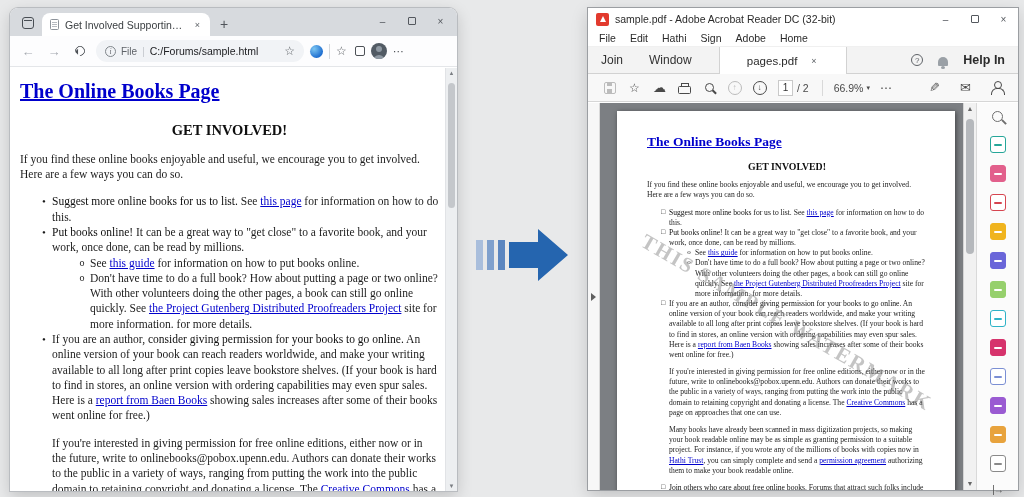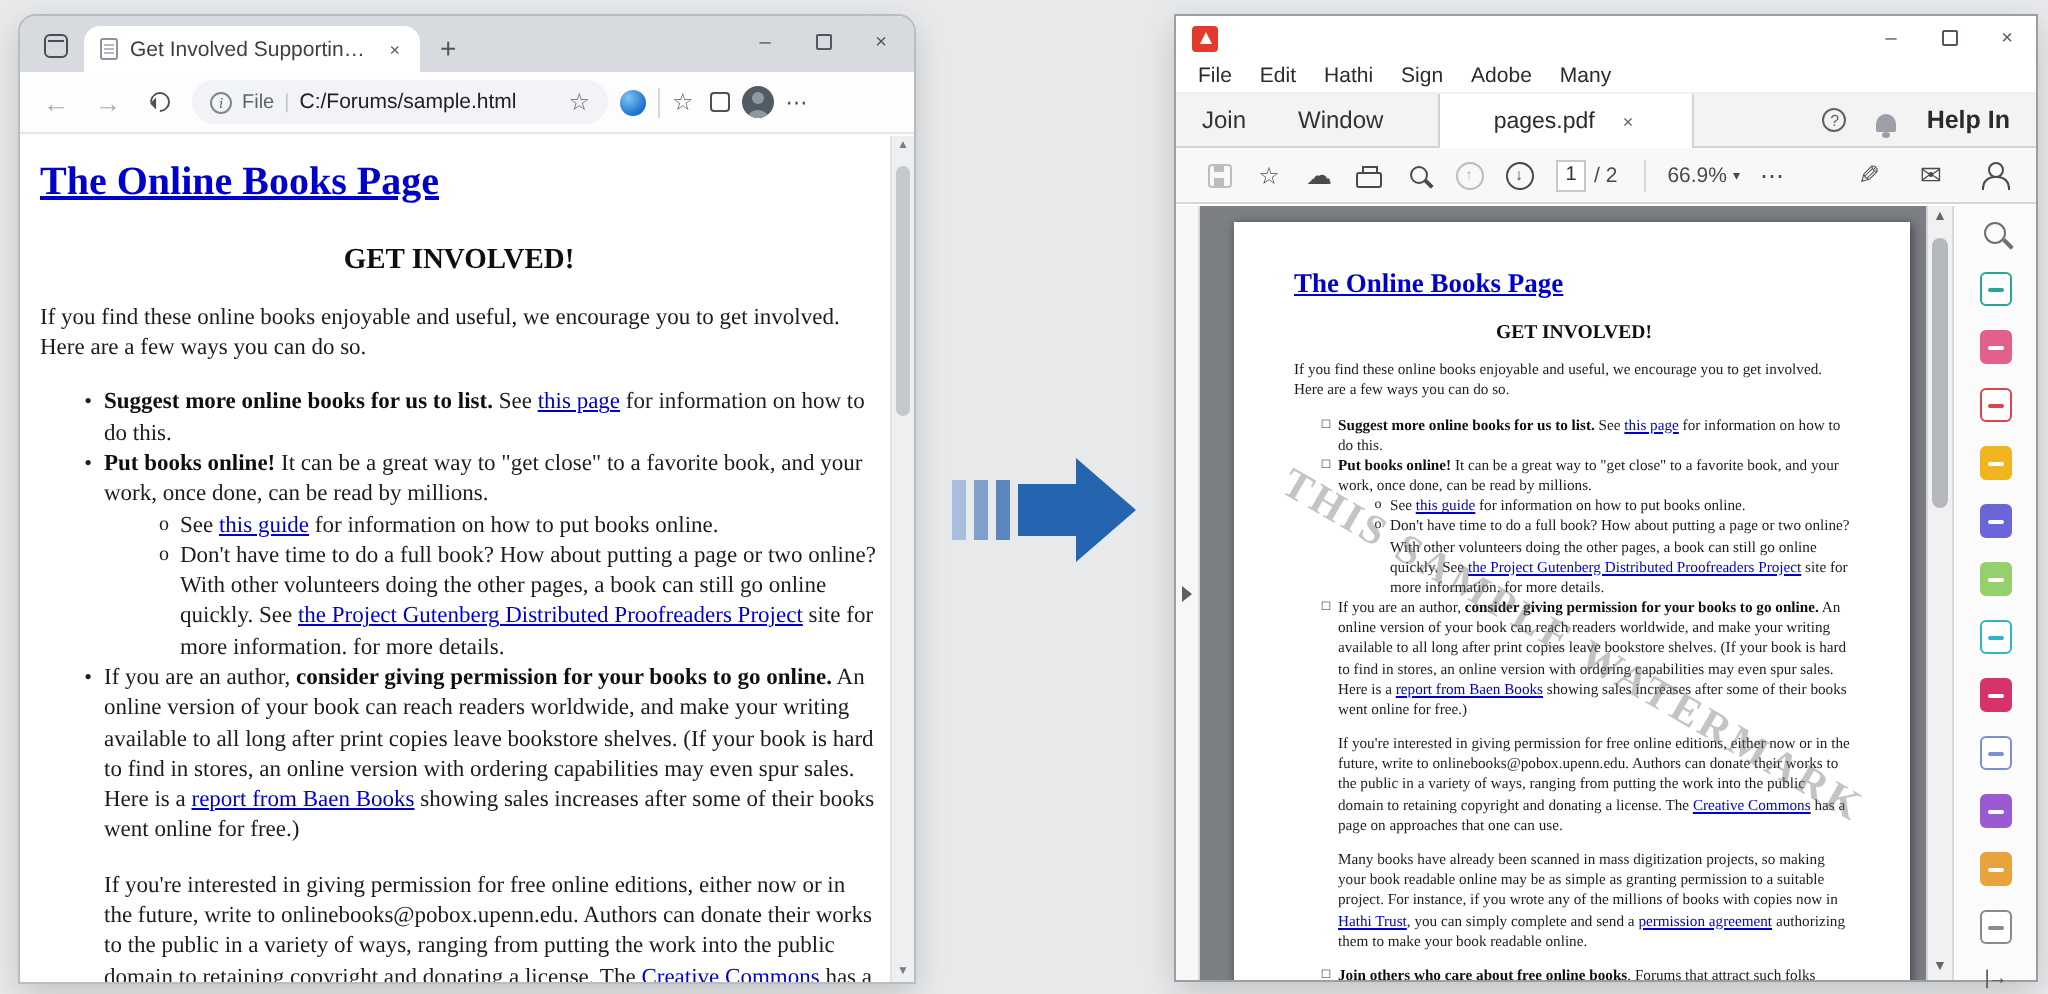--- a/index.html
+++ b/index.html
@@ -46,21 +46,21 @@
   .dots { font-size:11px; color:#4d5156; letter-spacing:1px; }
 
   .bcontent { position:absolute; top:60px; left:0; right:0; bottom:0; background:#fff; }
   .bscroll { position:absolute; right:0; top:0; width:12px; bottom:0; background:#edeff1; border-left:1px solid #e1e3e6; }
   .bscroll .sarr { position:absolute; left:0; right:0; text-align:center; font-size:6px; color:#7a7e83; }
   .bscroll .thumb { position:absolute; top:15px; left:2px; width:7px; height:125px; background:#c4c7cb; border-radius:4px; }
 
   
   .doc { font-family:"Liberation Serif", serif; color:#1c1c1c; }
   .doc a, .dlink { color:#0000cc; text-decoration:underline; }
-  .dbold { font-weight:bold; color:#0f0f0f; }
+  .dbold { font-weight:normal; color:#0f0f0f; }
   .doc-title-link { font-weight:bold; }
   .doc-heading { text-align:center; font-weight:bold; color:#0f0f0f; }
   .doc-li { display:flex; align-items:flex-start; }
   .marker { text-align:center; flex:0 0 auto; }
   .li-body { flex:1; }
 
   .browser-doc { position:absolute; left:0; top:0; right:12px; bottom:0; overflow:hidden; padding:8px 6px 0 10px; font-size:11.5px; line-height:1.33; }
   .browser-doc .doc-title { font-size:20px; margin:2px 0 0 0; }
   .browser-doc .doc-heading { font-size:14.5px; margin:16px 0 0 0; }
   .browser-doc .doc-p { margin:12px 0; }
@@ -227,35 +227,36 @@
   <svg class="conv-arrow" width="102" height="60" viewBox="0 0 102 60">
     <rect x="6" y="15" width="7" height="30" fill="#a9bedc"></rect>
     <rect x="17" y="15" width="7" height="30" fill="#7fa0cd"></rect>
     <rect x="28" y="15" width="7" height="30" fill="#5b86c0"></rect>
     <polygon points="39,17 68,17 68,4 98,30 68,56 68,43 39,43" fill="#2565af"></polygon>
   </svg>
 
   <div class="awin">
     <div class="atitle">
       <span class="pdfico"></span>
+      <span>sample.pdf - Adobe Acrobat Reader DC (32-bit)</span>
       <div class="awc">
         <span class="wc">–</span>
         <span class="wc">
             <span class="maxbox"></span>
           </span>
         <span class="wc">×</span>
       </div>
     </div>
     <div class="amenu">
       <span>File</span>
       <span>Edit</span>
       <span>Hathi</span>
       <span>Sign</span>
       <span>Adobe</span>
-      <span>Many</span>
+      <span>Home</span>
     </div>
     <div class="atabbar">
       <span class="atab">Join</span>
       <span class="atab">Window</span>
       <div class="docTab">
         <span>pages.pdf</span>
         <span class="tclose">×</span>
       </div>
       <div class="atab-right">
         <span class="help-ic">?</span>

